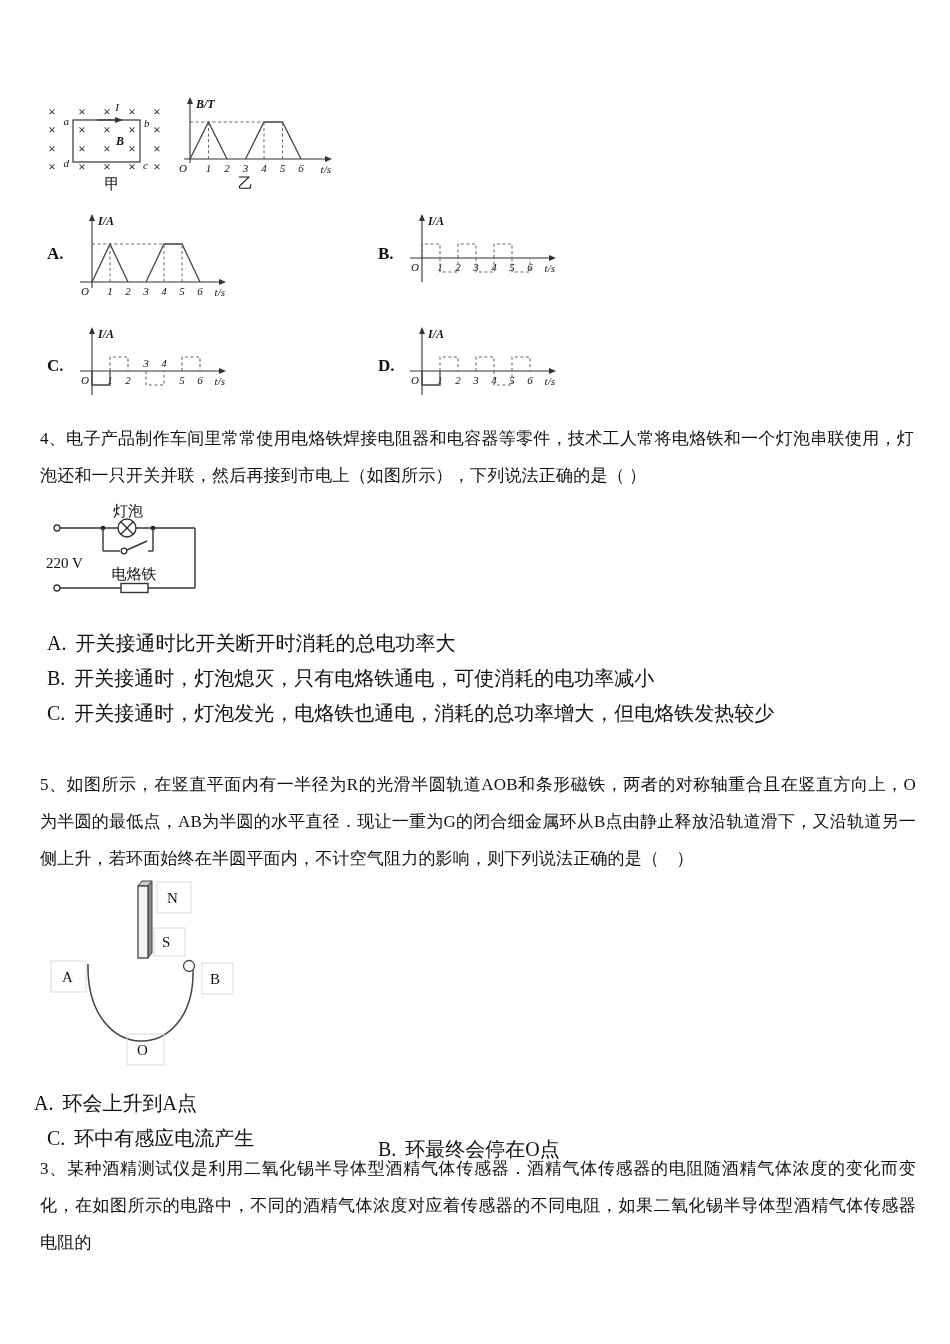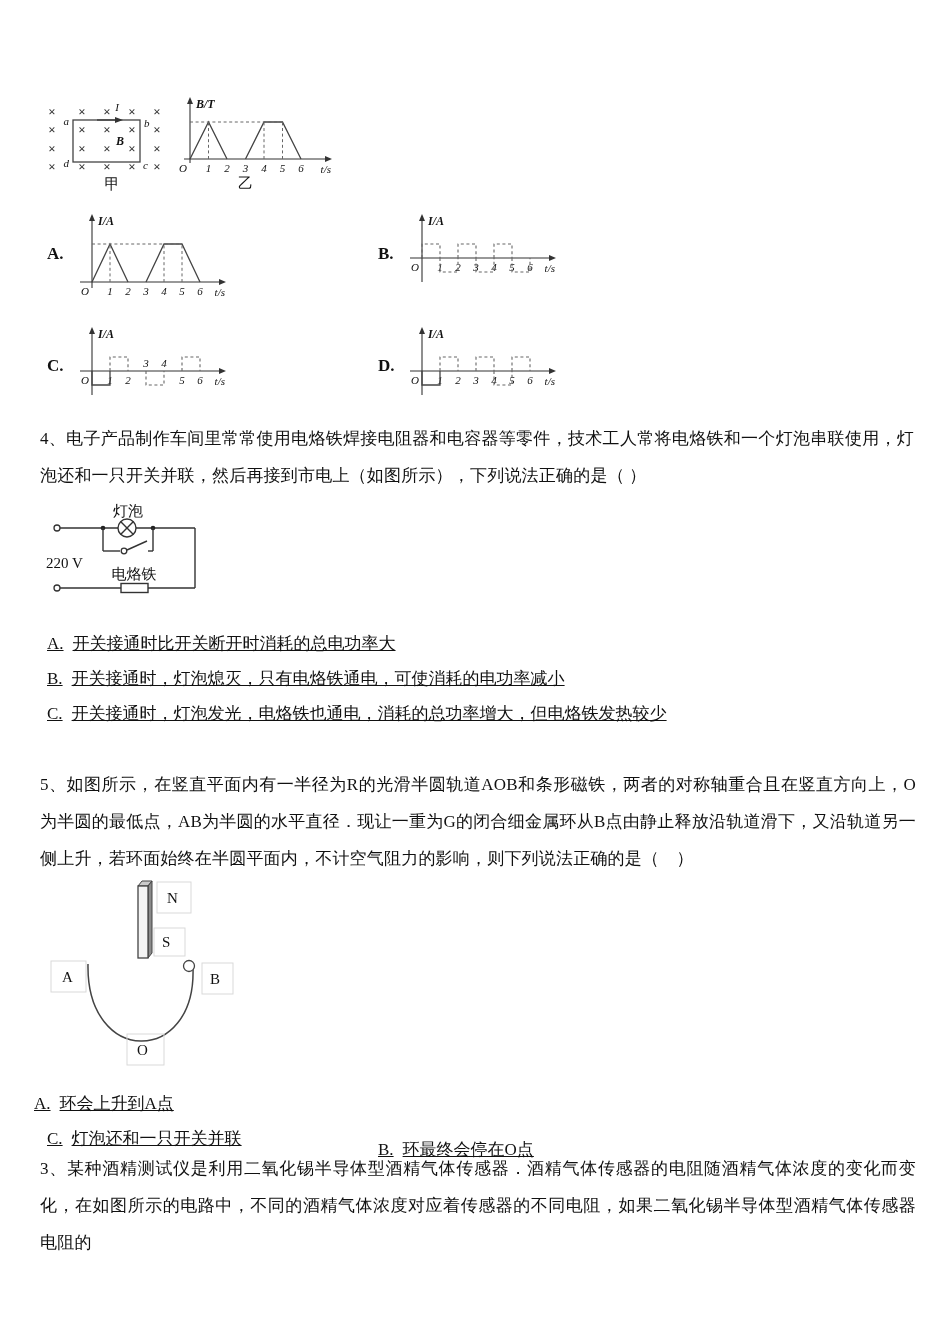--- a/index.html
+++ b/index.html
@@ -1,20 +1,20 @@
 <!DOCTYPE html>
 <html><head>
 <meta charset="utf-8">
 <style>
   html,body{margin:0;padding:0;background:#888;}
   #page{position:relative;width:950px;height:1344px;background:#ffffff;margin:0 auto;
         font-family:"Liberation Serif","DejaVu Serif",serif;color:#111;overflow:hidden;}
   .abs{position:absolute;}
   .para{font-size:17px;line-height:37px;text-align:justify;letter-spacing:0.2px;}
-  .optline{font-size:17px;line-height:35px;white-space:nowrap;text-decoration:underline;}
+  .optline{font-size:20px;line-height:35px;white-space:nowrap;}
   .optline .lab{margin-right:9px;}
   .optletter{font-size:17px;font-weight:700;}
   .q5grid span.lab{margin-right:9px;}
   svg{overflow:visible;}
   svg text{font-family:"Liberation Serif","DejaVu Serif",serif;fill:#111;font-size:11px;}
   svg .it{font-style:italic;}
   svg .yl{font-style:italic;font-weight:700;font-size:12px;}
   svg .tk{font-style:italic;font-size:11px;}
   svg .cap{font-size:15px;}
   svg .cjk{font-size:15px;}
@@ -229,17 +229,17 @@
     <rect class="faintbox" x="13" y="85" width="35" height="31"></rect>
     <text class="cjk" x="24" y="106">A</text>
     <rect class="faintbox" x="164" y="87" width="31" height="31"></rect>
     <text class="cjk" x="172" y="108">B</text>
     <rect class="faintbox" x="89" y="158" width="37" height="31"></rect>
     <text class="cjk" x="99" y="179">O</text>
   </svg>
 
   <div class="abs optline q5grid" style="left:34px;top:1086px"><span class="lab">A.</span><span>环会上升到A点</span></div>
   <div class="abs optline q5grid" style="left:378px;top:1132px"><span class="lab">B.</span><span>环最终会停在O点</span></div>
-  <div class="abs optline q5grid" style="left:47px;top:1121px"><span class="lab">C.</span><span>灯泡还和一只开关并联</span></div>
+  <div class="abs optline q5grid" style="left:47px;top:1121px"><span class="lab">C.</span><span>环中有感应电流产生</span></div>
 
   <div class="abs para" style="left:40px;top:1150px;width:876px">3、某种酒精测试仪是利用二氧化锡半导体型酒精气体传感器．酒精气体传感器的电阻随酒精气体浓度的变化而变化，在如图所示的电路中，不同的酒精气体浓度对应着传感器的不同电阻，如果二氧化锡半导体型酒精气体传感器电阻的</div>
 
 </div>
 
 </body></html>

